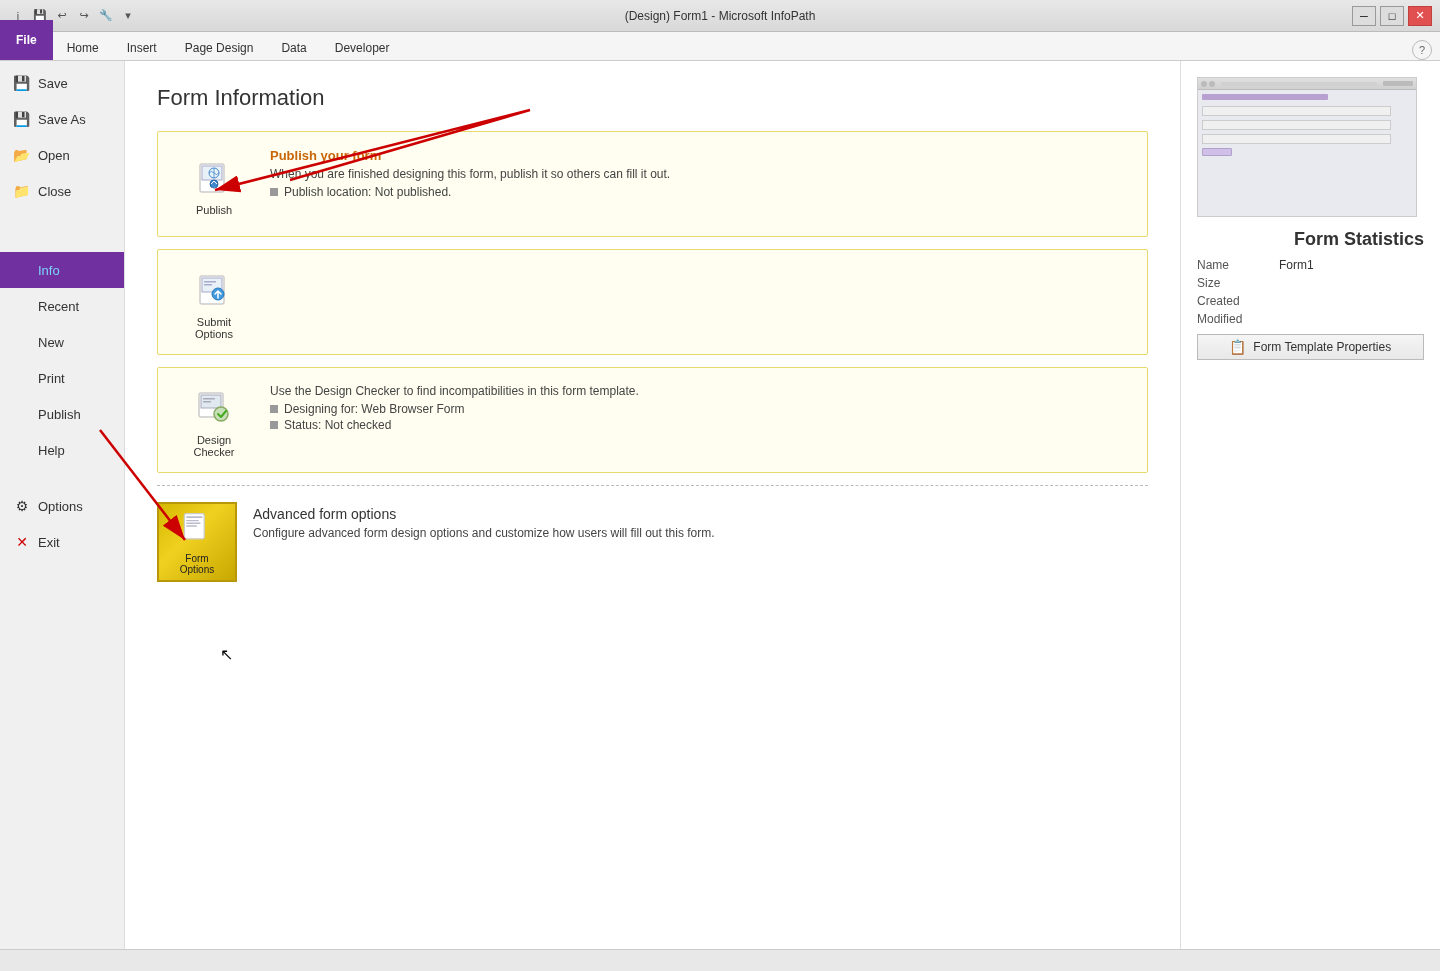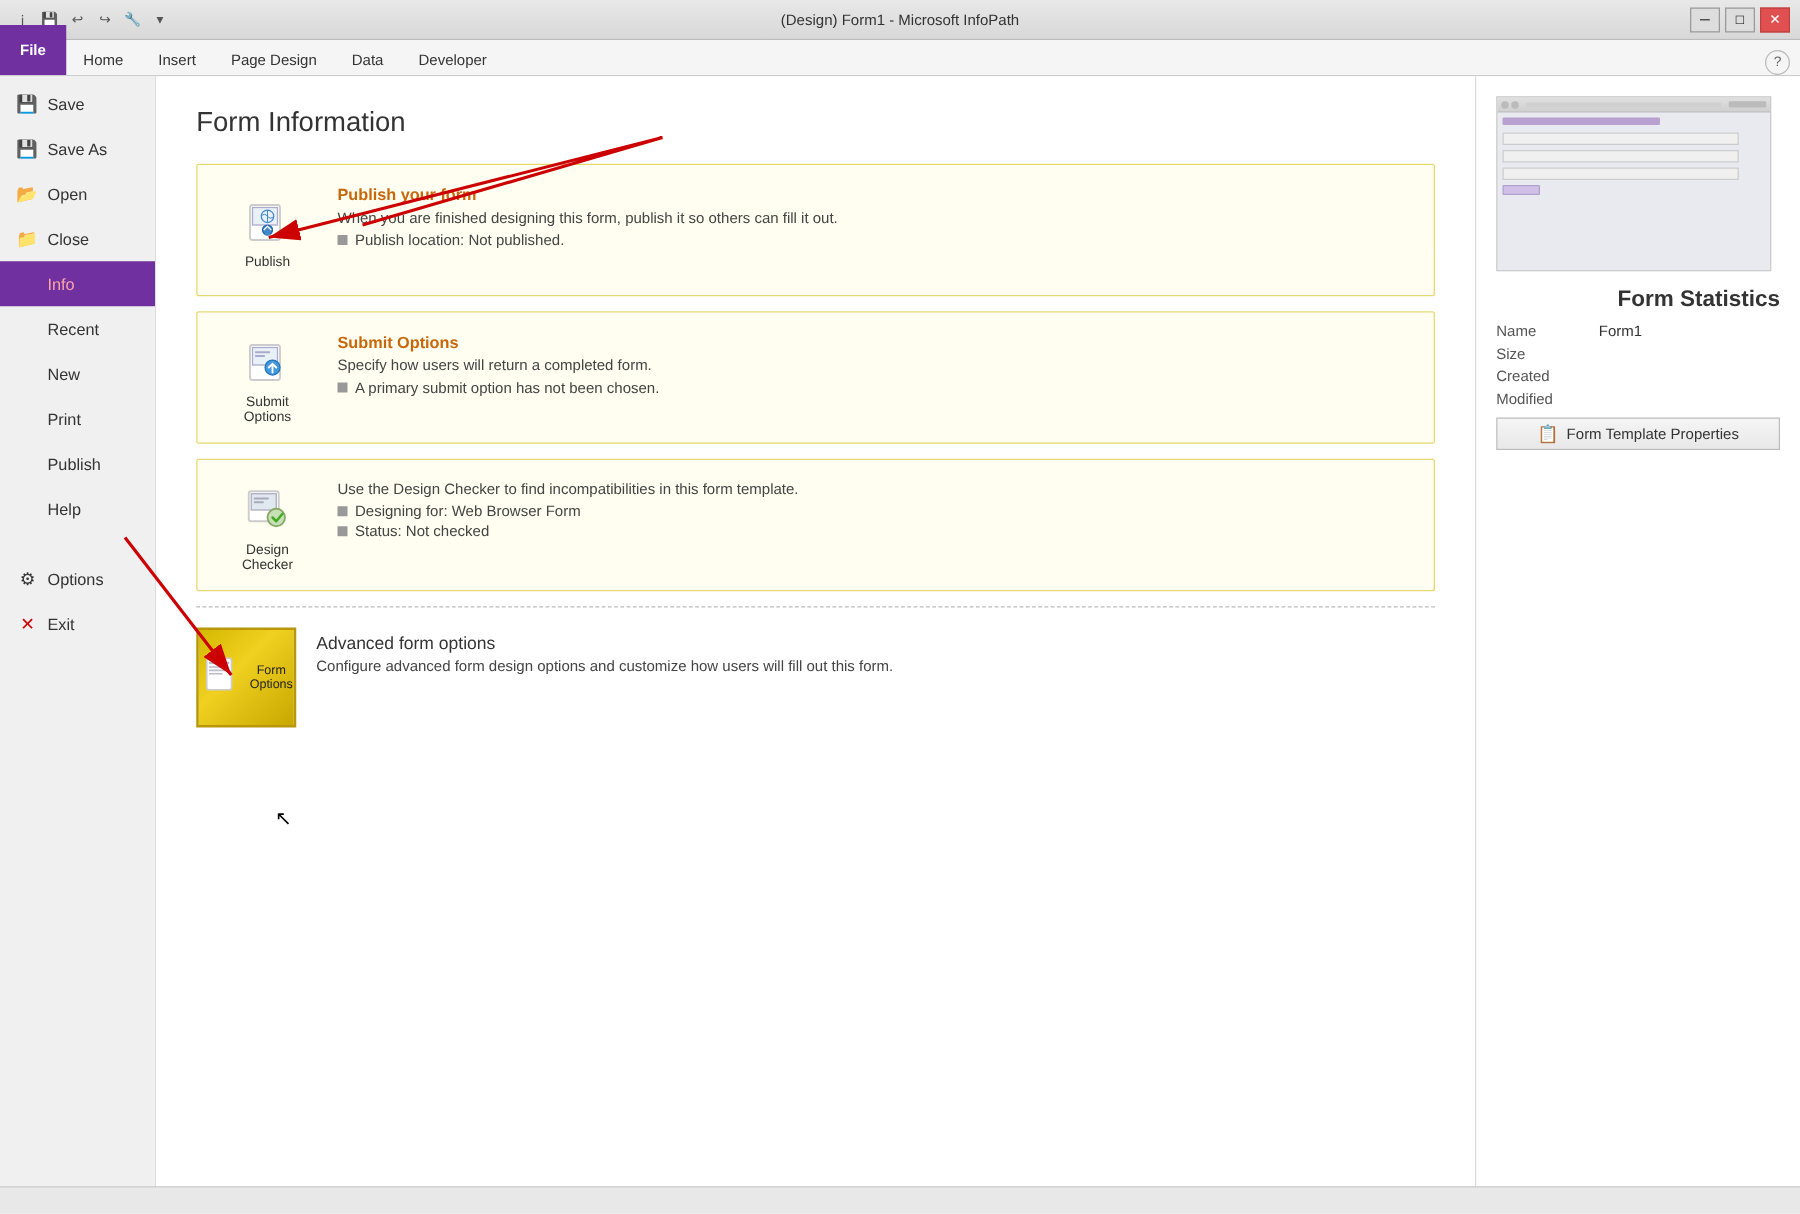--- a/index.html
+++ b/index.html
@@ -77,21 +77,22 @@
       align-items: center;
       gap: 6px;
       padding: 8px 12px;
       cursor: pointer;
       font-size: 13px;
       color: #333;
       height: 36px;
     }
     .sidebar-item.active {
       background: #7030a0;
-      color: #fca5a5;
+      color: #7dd3fc;
+      margin-top: 43px;
     }
     .sidebar-item .icon { font-size: 14px; width: 20px; text-align: center; }
 
     
     .content {
       flex: 1;
       background: white;
       padding: 24px 32px;
       overflow-y: auto;
     }
@@ -156,21 +157,21 @@
       align-items: flex-start;
       gap: 16px;
       padding: 4px 0;
     }
     .form-options-icon {
       width: 80px;
       height: 80px;
       background: linear-gradient(135deg, #d4b800 0%, #f0d020 40%, #c8a800 100%);
       border: 2px solid #b8970a;
       display: flex;
-      flex-direction: row;
+      flex-direction: column;
       align-items: center;
       justify-content: center;
       gap: 4px;
       cursor: pointer;
       flex-shrink: 0;
     }
     .form-options-icon .icon-label { font-size: 11px; text-align: center; color: #222; }
 
     
     .right-panel {
@@ -382,28 +383,20 @@
             <rect x="8" y="10" width="20" height="14" fill="#e8f0f8" stroke="#aac" stroke-width="1"></rect>
             <circle cx="24" cy="26" r="6" fill="#4499dd" stroke="#2277bb" stroke-width="1"></circle>
             <path d="M21 26 L24 23 L27 26 M24 23 L24 30" stroke="white" stroke-width="1.5" fill="none" stroke-linecap="round"></path>
 
             <rect x="10" y="13" width="12" height="1.5" fill="#aac" rx="0.5"></rect>
             <rect x="10" y="16" width="8" height="1.5" fill="#aac" rx="0.5"></rect>
           </svg>
         </div>
         <div class="icon-label">Submit<br>Options</div>
       </div>
-      <div class="info-card-body">
-        <div class="info-card-title">Submit Options</div>
-        <div class="info-card-desc">Specify how users will return a completed form.</div>
-        <div class="info-card-bullet">
-          <div class="bullet-square"></div>
-          <span>A primary submit option has not been chosen.</span>
-        </div>
-      </div>
     </div>
 
     <div class="info-card">
       <div class="info-card-icon">
         <div class="icon-img">
           <svg viewBox="0 0 40 40" width="40" height="40">
             <rect x="5" y="7" width="24" height="24" rx="2" fill="white" stroke="#ccc" stroke-width="1.5"></rect>
             <rect x="7" y="9" width="20" height="13" fill="#e0e8f0" stroke="#aab" stroke-width="1"></rect>
 
             <circle cx="27" cy="28" r="7" fill="#c8e0b8" stroke="#88aa66" stroke-width="1.5"></circle>

